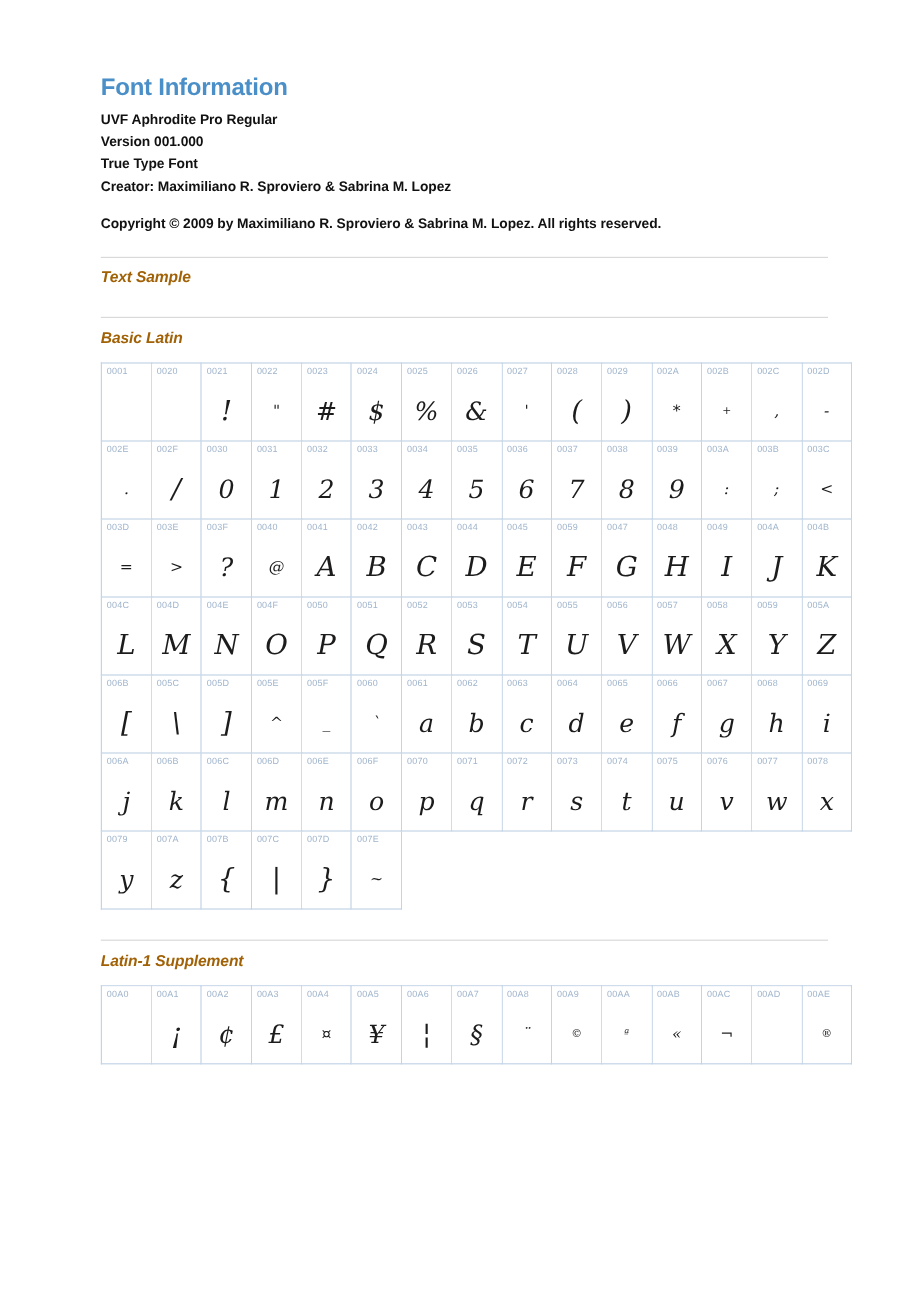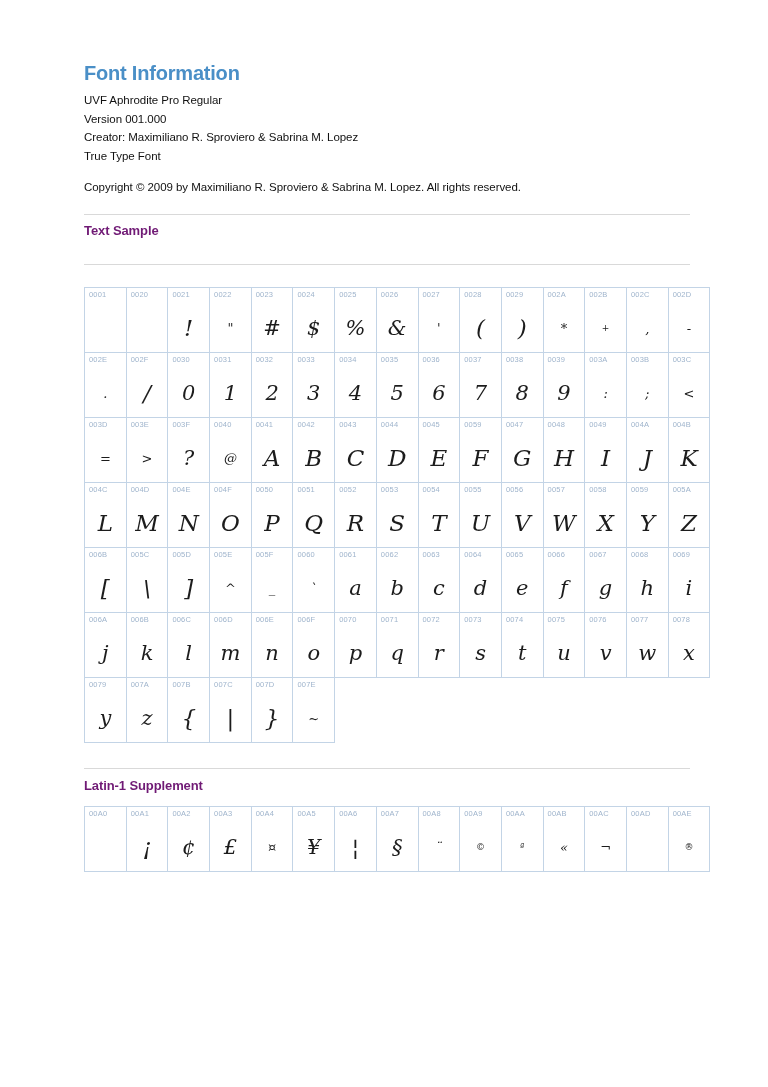--- a/index.html
+++ b/index.html
@@ -33,43 +33,44 @@
   .doc-title {
     font-size: 20px;
     font-weight: bold;
     color: #4a8fc7;
     letter-spacing: -0.2px;
     margin: 0 0 7px 0;
     line-height: 1.1;
   }
   .meta-line {
     font-size: 11.5px;
-    font-weight: normal;
+    font-weight: bold;
     color: #111111;
     line-height: 1.62;
     letter-spacing: -0.05px;
   }
   .meta-line.wrap {
     max-width: 590px;
     margin-top: 12px;
   }
 
   
   .rule {
     border: none;
     border-top: 1px solid #d9d9d9;
     margin: 0;
     width: 606px;
     height: 0;
   }
   .section-heading {
     font-size: 13px;
     font-weight: bold;
-    color: #701a75;
+    color: #a16207;
     letter-spacing: -0.1px;
+    font-style: italic;
   }
 
   
   .sample-block {
     text-align: center;
     color: #1a1a1a;
     font-family: "DejaVu Serif", serif;
   }
   .sample-upper {
     font-size: 27px;
@@ -143,34 +144,35 @@
 </head>
 <body>
 
 <div class="page">
   <div class="content">
 
     <div>
       <div class="doc-title">Font Information</div>
       <div class="meta-line">UVF Aphrodite Pro Regular</div>
       <div class="meta-line">Version 001.000</div>
+      <div class="meta-line">True Type Font</div>
       <div class="meta-line">Creator: Maximiliano R. Sproviero &amp; Sabrina M. Lopez</div>
-      <div class="meta-line">True Type Font</div>
       <div class="meta-line wrap">Copyright © 2009 by Maximiliano R. Sproviero &amp; Sabrina M.  Lopez. All rights reserved.</div>
     </div>
 
     <div style="height:18px"></div>
     <hr class="rule">
     <div style="height:8px"></div>
     <div class="section-heading">Text Sample</div>
 
 
     <div style="height:26px"></div>
     <hr class="rule">
     <div style="height:9px"></div>
+    <div class="section-heading">Basic Latin</div>
     <div style="height:13px"></div>
     <table class="glyph-table">
       <tbody>
           <tr>
             <td>
               <div class="cp">0001</div>
               <div class="gl"></div>
             </td>
             <td>
               <div class="cp">0020</div>

